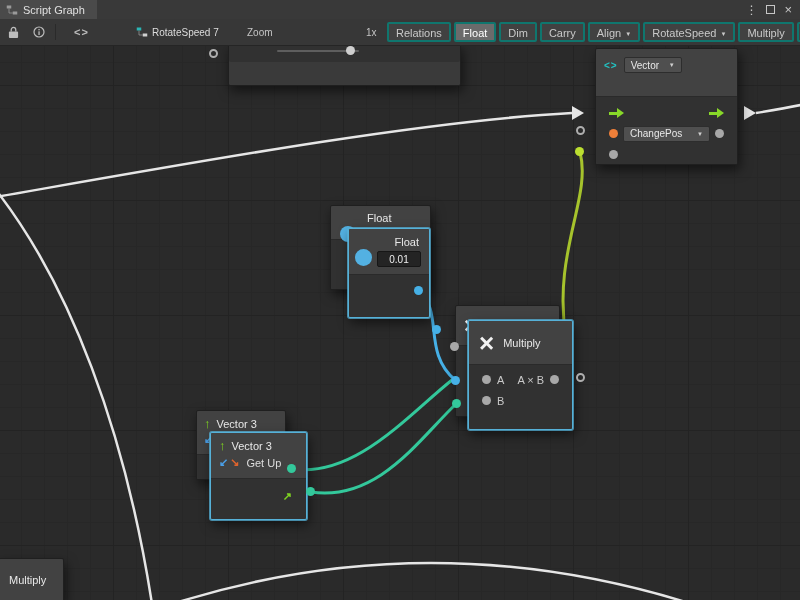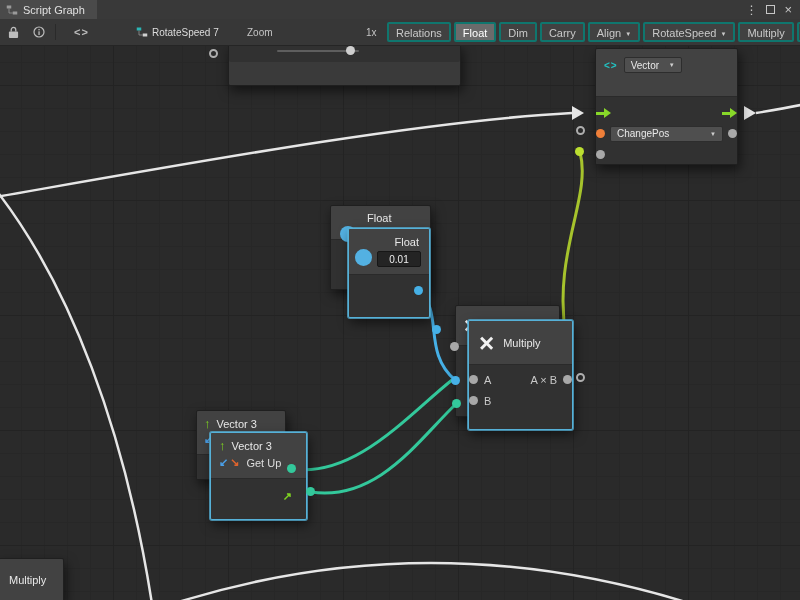--- a/index.html
+++ b/index.html
@@ -68,21 +68,21 @@
   .dot.orange { background:#ef7f39; }
   .dot.lime   { background:#bcdf30; }
   .dot.hollow { background:transparent; border:2px solid #aeaeae; }
   .abs-dot { position:absolute; z-index:4; }
 
   .garrow { position:relative; width:15px; height:10px; display:inline-block; }
   .garrow::before { content:""; position:absolute; left:0; top:4px; width:8px; height:3px; background:#88d829; }
   .garrow::after  { content:""; position:absolute; left:8px; top:0; width:0; height:0;
     border-left:7px solid #88d829; border-top:5px solid transparent; border-bottom:5px solid transparent; }
 
-  .prow { display:flex; align-items:center; height:21px; padding:0 0;text-align:center; }
+  .prow { display:flex; align-items:center; height:21px; padding:0 13px;text-align:center; }
   .plabel { font-size:11px; color:#c9c9c9; }
 
   .self-port { width:11px; height:11px; border:2px solid #b0b0b0; border-radius:50%; position:relative; flex:none; }
   .self-port::after { content:""; position:absolute; left:2px; top:2px; width:3px; height:3px;
     border-radius:50%; background:#b0b0b0; }
 
   .xicon { font-size:26px; font-weight:bold; color:#f2f2f2; line-height:1; }
   .arrow-up { color:#7ed321; font-weight:bold; font-size:13px; }
   .arrow-sw { color:#4a9fe8; font-weight:bold; font-size:11px; }
   .arrow-se { color:#e0642d; font-weight:bold; font-size:11px; }

